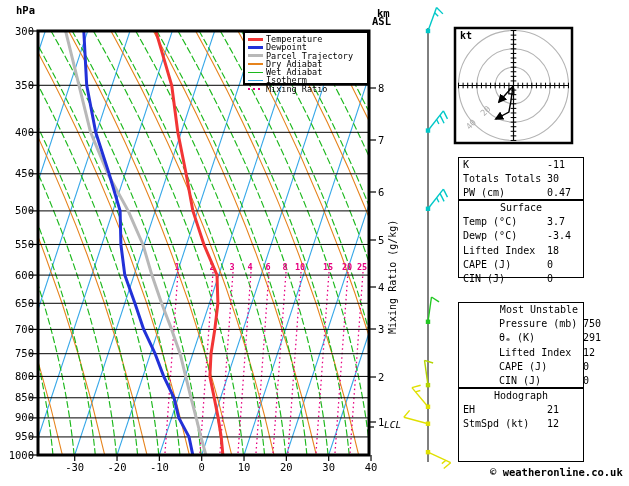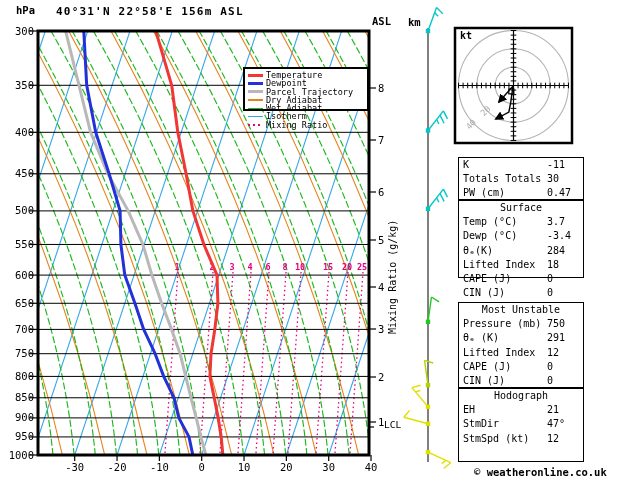--- a/index.html
+++ b/index.html
@@ -3,30 +3,30 @@
 <meta charset="utf-8">
 <style>
   html,body{margin:0;padding:0;background:#fff;}
   #canvas{position:relative;width:629px;height:486px;background:#fff;overflow:hidden;
           font-family:"DejaVu Sans Mono","Liberation Mono",monospace;color:#000;}
   #skewt{position:absolute;left:0;top:0;z-index:1;}
   .abs{position:absolute;white-space:nowrap;}
   .b{font-weight:bold;}
   #unit-hpa{left:8px;top:4px;font-size:10.5px;margin-left:8px;}
   #plot-title{left:56px;top:5px;font-size:11px;letter-spacing:1.2px;}
-  #km-unit{left:377px;top:16px;font-size:10.5px;margin-left:31px;}
+  #km-unit{left:377px;top:7px;font-size:10.5px;}
   #asl-unit{left:372px;top:15px;font-size:10.5px;}
   #datetime{left:451px;top:5px;font-size:10.5px;letter-spacing:0.2px;}
   #x-axis-label{left:38px;top:462px;width:331px;text-align:center;font-size:11.5px;letter-spacing:1.5px;z-index:2;}
   #mixing-axis-label{left:387px;top:334px;transform-origin:0 0;transform:rotate(-90deg);font-size:10px;z-index:2;}
-  #lcl-label{left:384px;top:419px;font-size:9.5px;z-index:2;}
+  #lcl-label{left:384px;top:419px;font-size:9.5px;z-index:2;font-style:italic;}
   #kt-label{left:460px;top:30px;font-size:10px;z-index:3;}
-  #copyright{left:474px;top:466px;font-size:10.5px;z-index:2;}
-  #legend{position:absolute;left:243px;top:31px;width:126px;height:44px;box-sizing:border-box;
-          background:#fff;border:2px solid #000;z-index:3;padding:2px 0 16px 3px;margin-top:36px;}
+  #copyright{left:490px;top:466px;font-size:10.5px;z-index:2;}
+  #legend{position:absolute;left:243px;top:31px;width:126px;height:54px;box-sizing:border-box;
+          background:#fff;border:2px solid #000;z-index:3;padding:2px 0 16px 3px;}
   .lg-row{display:flex;align-items:center;height:8.3px;gap:3px;}
   .lg-swatch{width:15px;flex:none;}
   .lg-label{font-size:8.5px;line-height:1;}
   #table{position:absolute;left:458px;top:157px;width:126px;z-index:3;font-size:10px;}
   .tsec{position:absolute;left:0;width:126px;box-sizing:border-box;border:1.5px solid #000;background:#fff;}
   .trow{height:14.2px;line-height:14.2px;display:flex;padding-left:4px;}
   .trow .lbl{width:84px;flex:none;overflow:hidden;}
   .thead{height:14.2px;line-height:14.2px;text-align:center;}
 </style>
 </head>
@@ -330,21 +330,20 @@
         <line x1="510.7" y1="30.54" x2="516.3" y2="30.54" stroke="#000" stroke-width="1"></line>
         <text transform="translate(487.5,113) rotate(-45)" fill="#aaaaaa" font-size="8.5" text-anchor="middle" font-family="DejaVu Sans Mono,monospace">20</text>
         <text transform="translate(473,126.5) rotate(-45)" fill="#aaaaaa" font-size="8.5" text-anchor="middle" font-family="DejaVu Sans Mono,monospace">40</text>
         <polyline points="513.5,85.5 505.1,95.0 499.0,102.0" fill="none" stroke="#000" stroke-width="1.4" marker-end="url(#arr)"></polyline>
         <polyline points="513.0,86.4 510.9,101.1 508.9,112.0 495.9,119.0" fill="none" stroke="#000" stroke-width="1.4" marker-end="url(#arr)"></polyline>
         <rect x="508.804" y="88.856" width="5" height="5" fill="none" stroke="#000" stroke-width="1.2"></rect>
       </g>
     </svg>
 
   <div class="abs b" id="unit-hpa">hPa</div>
-  <div class="abs b" id="plot-title">40°31'N 22°58'E 156m ASL</div>
   <div class="abs b" id="km-unit">km</div>
   <div class="abs b" id="asl-unit">ASL</div>
   <div class="abs" id="mixing-axis-label">Mixing Ratio (g/kg)</div>
   <div class="abs" id="lcl-label">LCL</div>
   <div class="abs b" id="kt-label">kt</div>
   <div class="abs b" id="copyright">© weatheronline.co.uk</div>
 
   <div id="legend">
       <div class="lg-row">
         <div class="lg-swatch" style="height: 3px; background: rgb(242, 53, 53);"></div>
@@ -394,37 +393,33 @@
         <div class="thead">Surface</div>
         <div class="trow">
           <span class="lbl">Temp (°C)</span>
           <span class="val">3.7</span>
         </div>
         <div class="trow">
           <span class="lbl">Dewp (°C)</span>
           <span class="val">-3.4</span>
         </div>
         <div class="trow">
-          <span class="lbl">θₑ(K)</span>
-          <span class="val">284</span>
-        </div>
-        <div class="trow">
           <span class="lbl">Lifted Index</span>
           <span class="val">18</span>
         </div>
         <div class="trow">
           <span class="lbl">CAPE (J)</span>
           <span class="val">0</span>
         </div>
         <div class="trow">
           <span class="lbl">CIN (J)</span>
           <span class="val">0</span>
         </div>
       </div>
-      <div class="tsec" style="top: 145px; height: 86px;">
+      <div class="tsec" style="top: 145px; height: 86px; padding-left: 36px;">
         <div class="thead">Most Unstable</div>
         <div class="trow">
           <span class="lbl">Pressure (mb)</span>
           <span class="val">750</span>
         </div>
         <div class="trow">
           <span class="lbl">θₑ (K)</span>
           <span class="val">291</span>
         </div>
         <div class="trow">
@@ -438,24 +433,20 @@
         <div class="trow">
           <span class="lbl">CIN (J)</span>
           <span class="val">0</span>
         </div>
       </div>
       <div class="tsec" style="top: 231px; height: 74px;">
         <div class="thead">Hodograph</div>
         <div class="trow">
           <span class="lbl">EH</span>
           <span class="val">21</span>
-        </div>
-        <div class="trow">
-          <span class="lbl">StmDir</span>
-          <span class="val">47°</span>
         </div>
         <div class="trow">
           <span class="lbl">StmSpd (kt)</span>
           <span class="val">12</span>
         </div>
       </div>
     </div>
 </div>
 
 </body></html>

